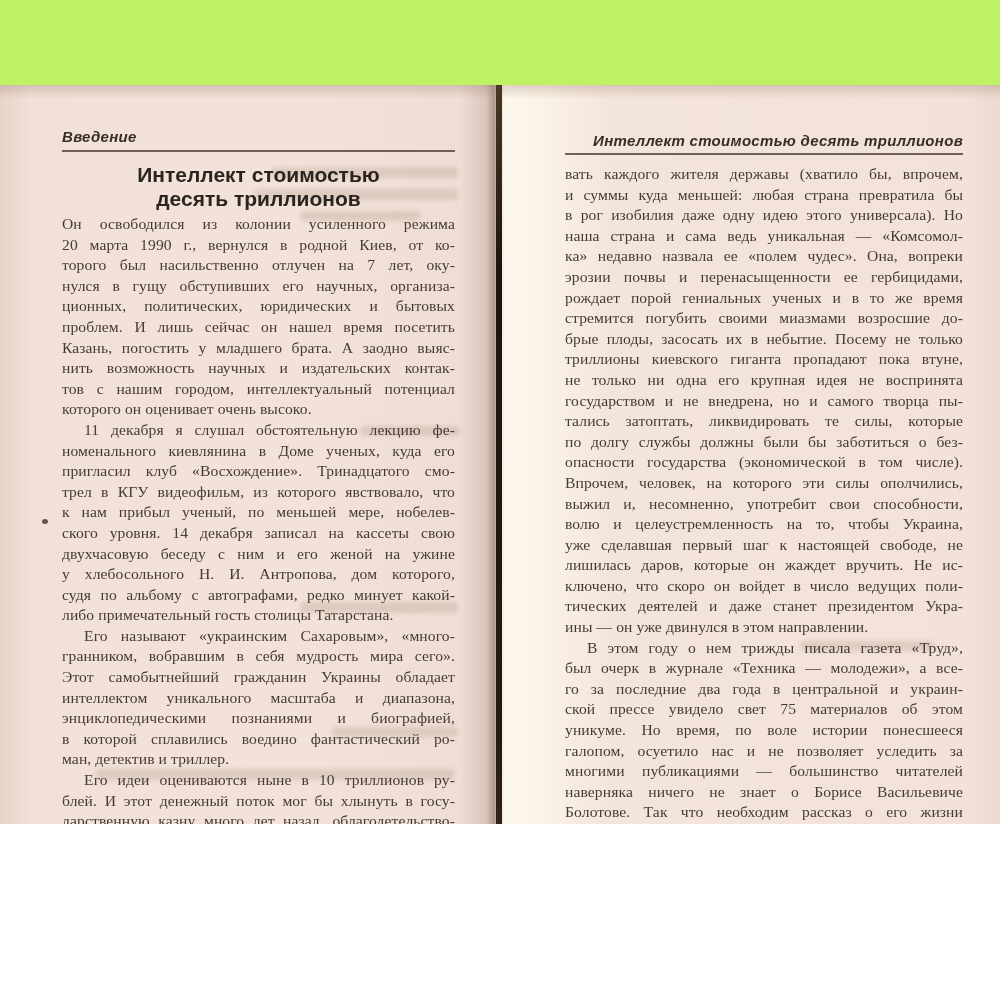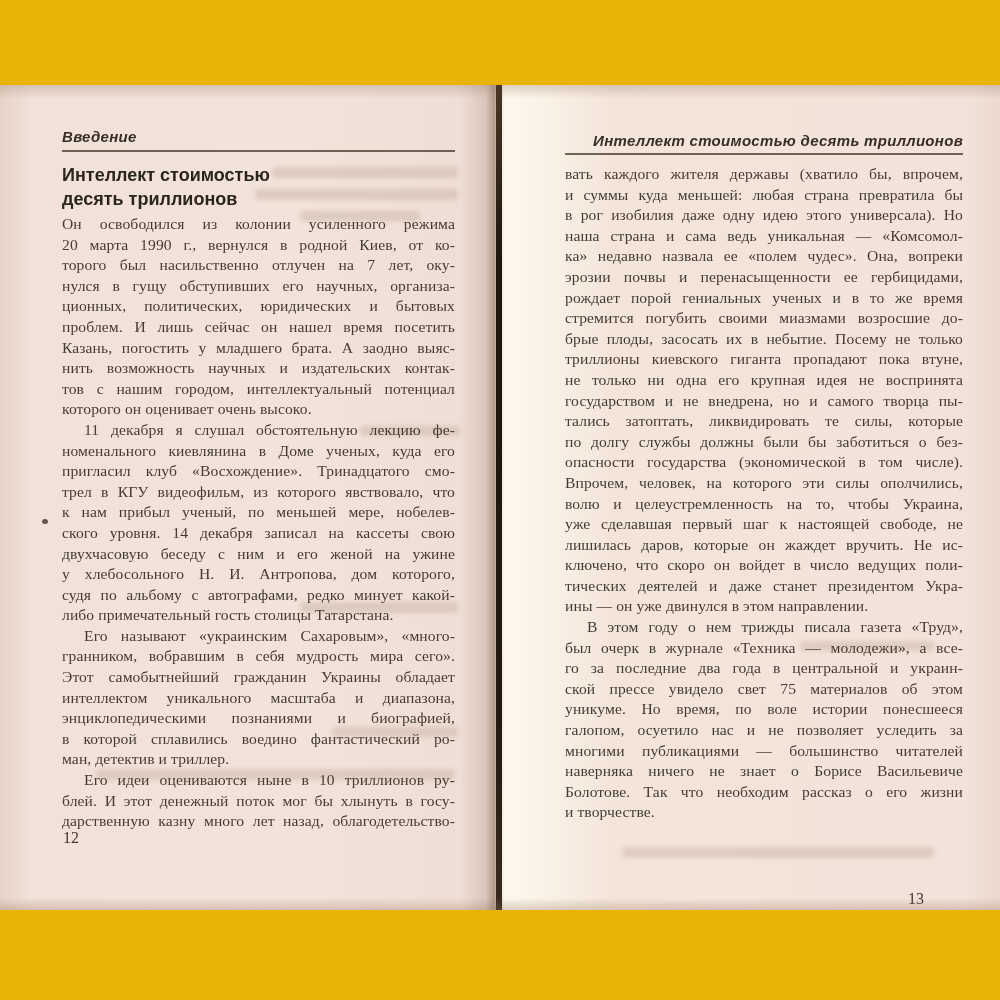--- a/index.html
+++ b/index.html
@@ -1,22 +1,22 @@
 <!DOCTYPE html>
 <html><head>
 <meta charset="utf-8">
 <style>
   html, body { margin: 0; padding: 0; }
   body { font-family: "Liberation Serif", serif; }
 
   .photo {
     position: relative;
     width: 1000px;
-    height: 1000px;
-    background: #eab308;
+    height: 824px;
+    background: #bef264;
     overflow: hidden;
   }
 
   
   .book {
     position: absolute;
     left: 0; top: 85px;
     width: 1000px; height: 825px;
     background: linear-gradient(to right,
       #e7d4c9 0%,
@@ -62,22 +62,22 @@
   .running-head.rh-right { text-align: right; }
   .head-rule {
     height: 2px; background: #564a3d; opacity: 0.85;
     margin-top: 5px;
   }
   .col-right .head-rule { margin-top: 4px; }
 
   .chapter-title {
     font-family: "Liberation Sans", sans-serif;
     font-weight: bold;
-    font-size: 18px; line-height: 24px;
-    color: #2b2520;
+    font-size: 21px; line-height: 24px;
+    text-align: center; color: #2b2520;
     margin-top: 11px;
   }
 
   .body-text { margin-top: 3px; }
   .col-right .body-text { margin-top: 9px; }
 
   .line {
     font-size: 15.6px;
     line-height: 20.6px;
     letter-spacing: 0.1px;
@@ -196,20 +196,21 @@
           <div class="line just">рождает порой гениальных ученых и в то же время</div>
           <div class="line just">стремится погубить своими миазмами возросшие до-</div>
           <div class="line just">брые плоды, засосать их в небытие. Посему не только</div>
           <div class="line just">триллионы киевского гиганта пропадают пока втуне,</div>
           <div class="line just">не только ни одна его крупная идея не воспринята</div>
           <div class="line just">государством и не внедрена, но и самого творца пы-</div>
           <div class="line just">тались затоптать, ликвидировать те силы, которые</div>
           <div class="line just">по долгу службы должны были бы заботиться о без-</div>
           <div class="line just">опасности государства (экономической в том числе).</div>
           <div class="line just">Впрочем, человек, на которого эти силы ополчились,</div>
+          <div class="line just">выжил и, несомненно, употребит свои способности,</div>
           <div class="line just">волю и целеустремленность на то, чтобы Украина,</div>
           <div class="line just">уже сделавшая первый шаг к настоящей свободе, не</div>
           <div class="line just">лишилась даров, которые он жаждет вручить. Не ис-</div>
           <div class="line just">ключено, что скоро он войдет в число ведущих поли-</div>
           <div class="line just">тических деятелей и даже станет президентом Укра-</div>
           <div class="line">ины — он уже двинулся в этом направлении.</div>
           <div class="line indent just">В этом году о нем трижды писала газета «Труд»,</div>
           <div class="line just">был очерк в журнале «Техника — молодежи», а все-</div>
           <div class="line just">го за последние два года в центральной и украин-</div>
           <div class="line just">ской прессе увидело свет 75 материалов об этом</div>

